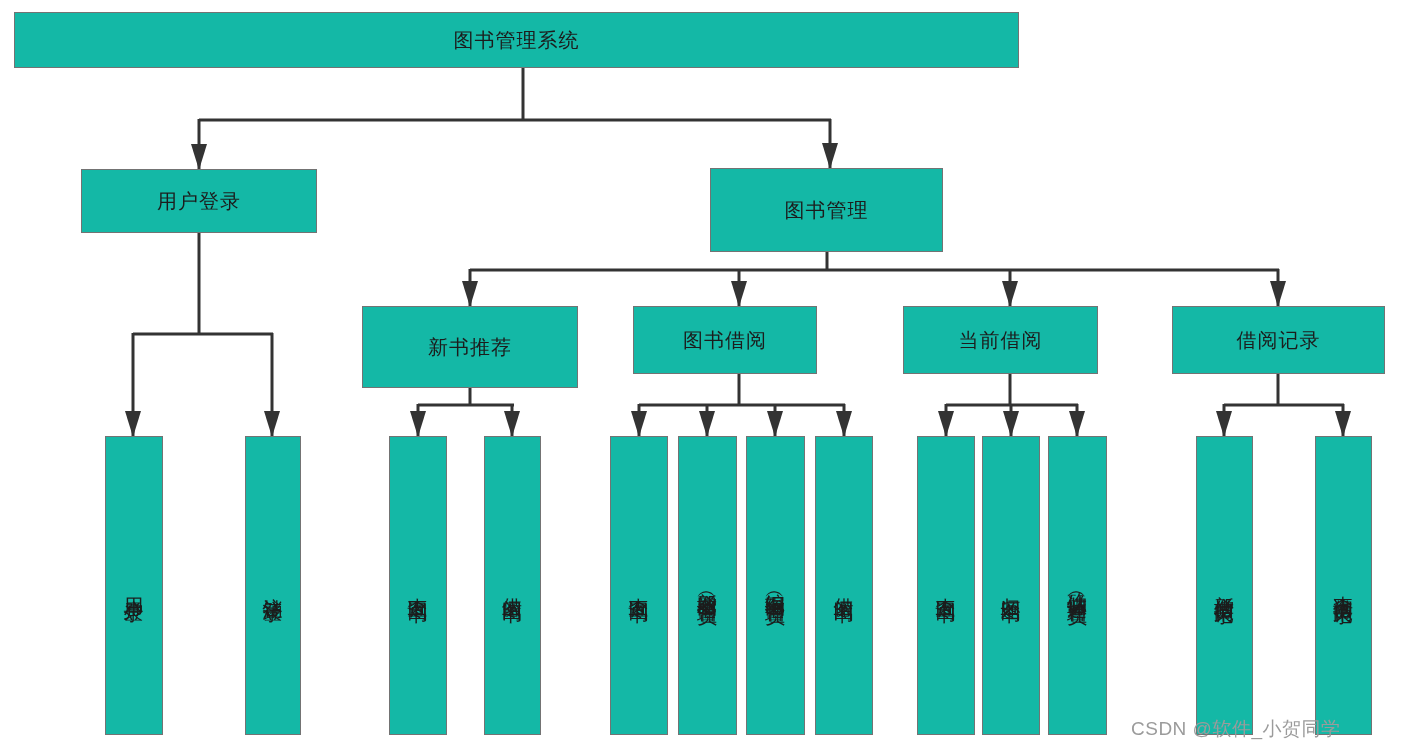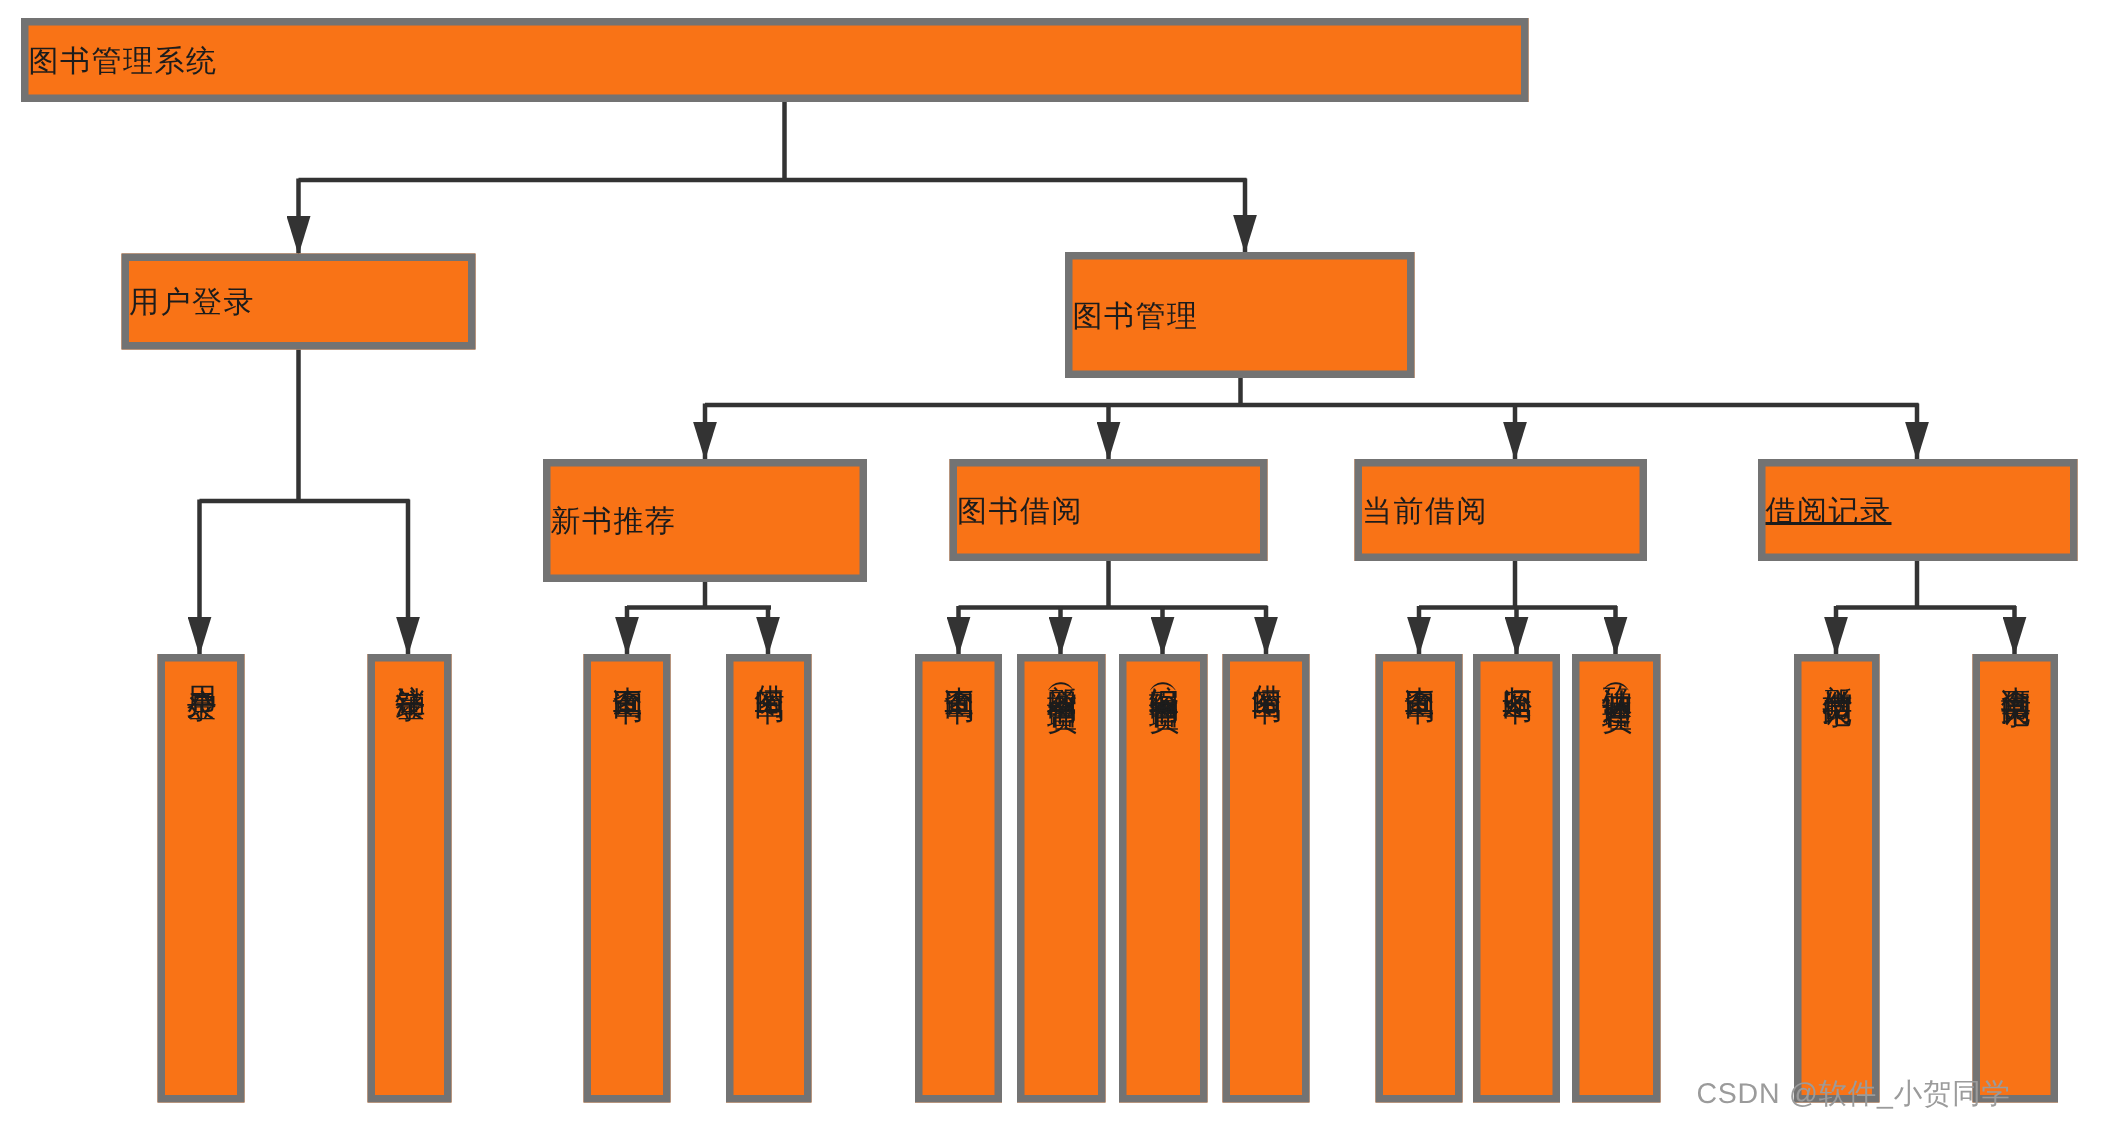--- a/index.html
+++ b/index.html
@@ -2,37 +2,37 @@
 <html><head>
 <meta charset="utf-8">
 <style>
   html,body{margin:0;padding:0;background:#ffffff;}
   #stage{
     position:relative;width:1405px;height:747px;background:#ffffff;overflow:hidden;
     font-family:"Liberation Sans","DejaVu Sans",sans-serif;
   }
   #wires{position:absolute;left:0;top:0;width:1405px;height:747px;z-index:0;}
   .node{
-    position:absolute;box-sizing:border-box;background:#f97316;
-    border:5px solid #737373;color:#1c1c1c;z-index:1;
-    display:flex;align-items:center;justify-content:flex-start;
+    position:absolute;box-sizing:border-box;background:#14b8a6;
+    border:1px solid #737373;color:#1c1c1c;z-index:1;
+    display:flex;align-items:center;justify-content:center;
   }
   .hnode{font-size:20px;letter-spacing:1px;}
   .vnode{
     writing-mode:vertical-rl;text-orientation:upright;
     font-size:20px;letter-spacing:2px;line-height:1;
   }
   .vnode span{display:block;}
   #root-box{left:14px;top:12px;width:1005px;height:56px;}
   #b-user-login{left:81px;top:169px;width:236px;height:64px;}
   #b-book-mgmt{left:710px;top:168px;width:233px;height:84px;}
   #b-newbook{left:362px;top:306px;width:216px;height:82px;}
-  #b-borrow{left:633px;top:306px;width:212px;height:68px;}
+  #b-borrow{left:633px;top:306px;width:184px;height:68px;}
   #b-current{left:903px;top:306px;width:195px;height:68px;}
-  #b-records{left:1172px;top:306px;width:213px;height:68px;text-decoration:underline;}
+  #b-records{left:1172px;top:306px;width:213px;height:68px;}
   .leaf{top:436px;height:299px;}
   #l-user-login{left:105px;width:58px;}
   #l-logout{left:245px;width:56px;}
   #l-nb-query{left:389px;width:58px;}
   #l-nb-borrow{left:484px;width:57px;}
   #l-bb-query{left:610px;width:58px;}
   #l-bb-add{left:678px;width:59px;}
   #l-bb-edit{left:746px;width:59px;}
   #l-bb-borrow{left:815px;width:58px;}
   #l-cb-query{left:917px;width:58px;}

